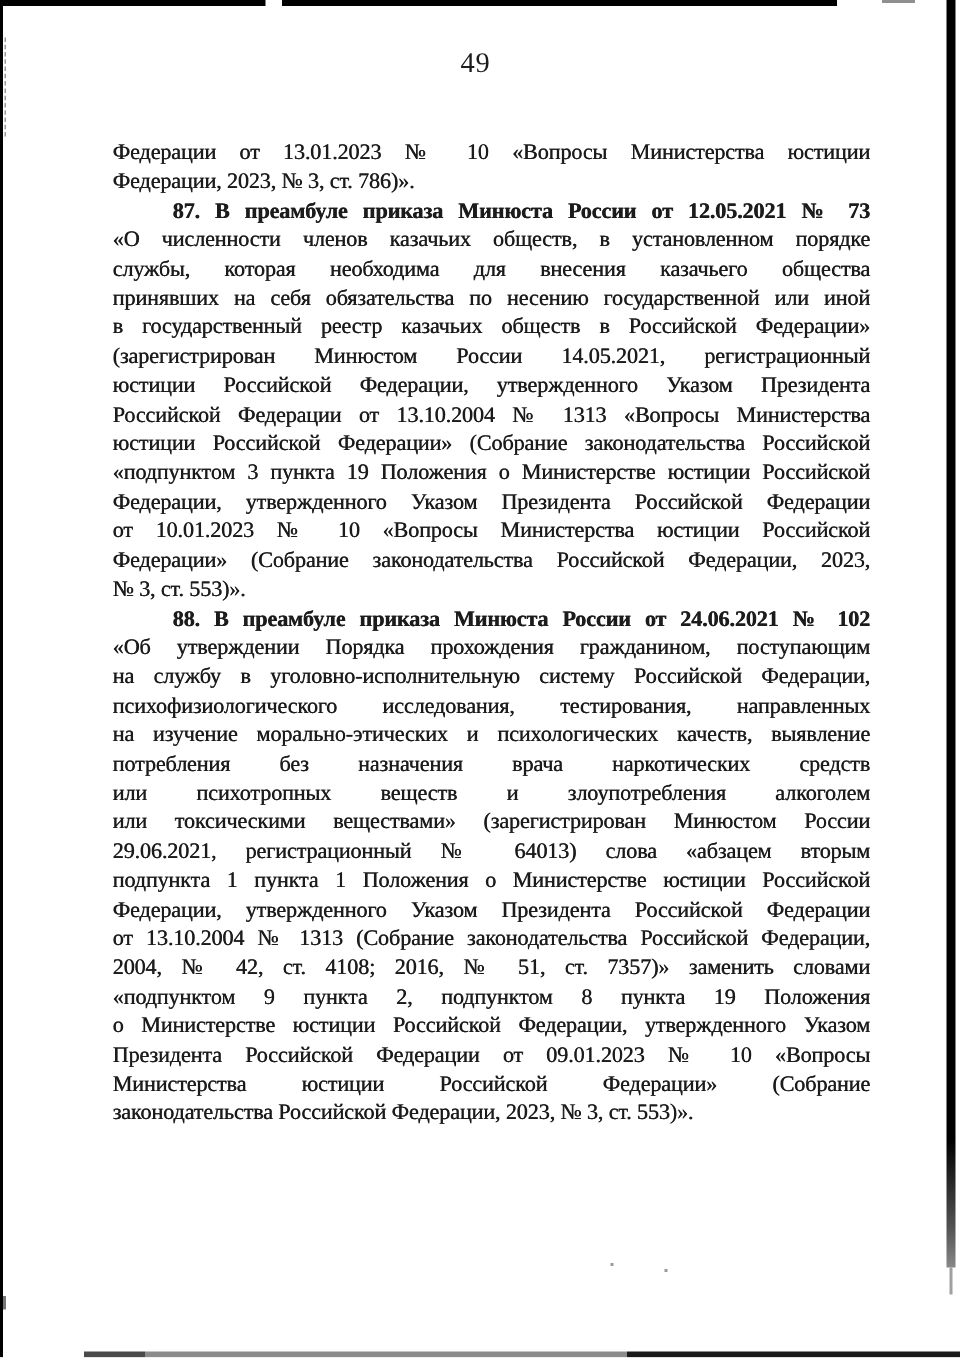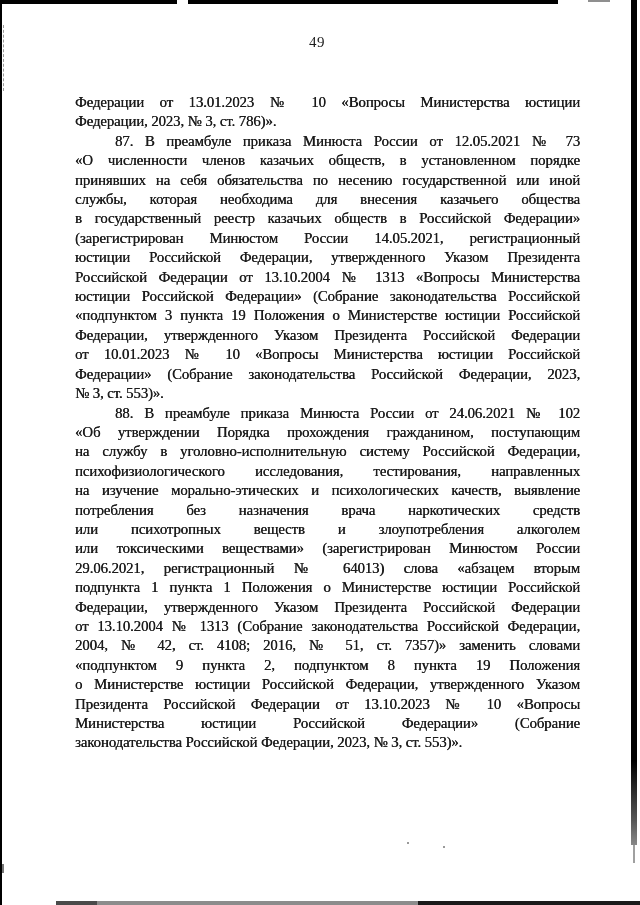--- a/index.html
+++ b/index.html
@@ -33,40 +33,40 @@
     position:absolute;bottom:0;left:56px;width:584px;height:4px;
     background:linear-gradient(90deg,#4a4a4a 0 7%,#8c8c8c 7% 62%,#1a1a1a 62% 100%);
   }
   .speck{position:absolute;width:2px;height:2px;background:#9a9a9a;}
   .speck.s1{left:407px;top:842px;}
   .speck.s2{left:443px;top:846px;}
   
   .page-number{
     position:absolute;top:33px;left:0;width:634px;
     text-align:center;
-    font-size:15px;line-height:19px;
+    font-size:19px;line-height:19px;
     letter-spacing:0.5px;
   }
   .doc-body{
     position:absolute;top:77px;left:75px;width:505px;
     font-size:14.8px;line-height:19.4px;
     letter-spacing:-0.1px;
     text-shadow:0.3px 0 0 currentColor;
     margin-top:16px;
   }
   .tl{
     text-align:justify;
     -moz-text-align-last:justify;
     text-align-last:justify;
   }
   .tl.last{
     -moz-text-align-last:left;
     text-align-last:left;
   }
-  .tl.ind{text-indent:40px;}
+  .tl.ind{text-indent:40px;font-weight:bold;}
 </style>
 </head>
 <body>
 
 <div class="page">
 
   <div class="edge-top"></div>
   <div class="edge-top-notch"></div>
   <div class="edge-top-dash"></div>
   <div class="edge-left"></div>
@@ -80,22 +80,22 @@
 
   <div class="page-number">49</div>
   <div class="doc-body">
       <div>
         <div class="tl">Федерации от 13.01.2023 № 10 «Вопросы Министерства юстиции</div>
         <div class="tl last">Федерации, 2023, № 3, ст. 786)».</div>
       </div>
       <div>
         <div class="tl ind">87. В преамбуле приказа Минюста России от 12.05.2021 № 73</div>
         <div class="tl">«О численности членов казачьих обществ, в установленном порядке</div>
+        <div class="tl">службы, которая необходима для внесения казачьего общества</div>
         <div class="tl">принявших на себя обязательства по несению государственной или иной</div>
-        <div class="tl">службы, которая необходима для внесения казачьего общества</div>
         <div class="tl">в государственный реестр казачьих обществ в Российской Федерации»</div>
         <div class="tl">(зарегистрирован Минюстом России 14.05.2021, регистрационный</div>
         <div class="tl">юстиции Российской Федерации, утвержденного Указом Президента</div>
         <div class="tl">Российской Федерации от 13.10.2004 № 1313 «Вопросы Министерства</div>
         <div class="tl">юстиции Российской Федерации» (Собрание законодательства Российской</div>
         <div class="tl">«подпунктом 3 пункта 19 Положения о Министерстве юстиции Российской</div>
         <div class="tl">Федерации, утвержденного Указом Президента Российской Федерации</div>
         <div class="tl">от 10.01.2023 № 10 «Вопросы Министерства юстиции Российской</div>
         <div class="tl">Федерации» (Собрание законодательства Российской Федерации, 2023,</div>
         <div class="tl last">№ 3, ст. 553)».</div>
@@ -109,18 +109,18 @@
         <div class="tl">потребления без назначения врача наркотических средств</div>
         <div class="tl">или психотропных веществ и злоупотребления алкоголем</div>
         <div class="tl">или токсическими веществами» (зарегистрирован Минюстом России</div>
         <div class="tl">29.06.2021, регистрационный № 64013) слова «абзацем вторым</div>
         <div class="tl">подпункта 1 пункта 1 Положения о Министерстве юстиции Российской</div>
         <div class="tl">Федерации, утвержденного Указом Президента Российской Федерации</div>
         <div class="tl">от 13.10.2004 № 1313 (Собрание законодательства Российской Федерации,</div>
         <div class="tl">2004, № 42, ст. 4108; 2016, № 51, ст. 7357)» заменить словами</div>
         <div class="tl">«подпунктом 9 пункта 2, подпунктом 8 пункта 19 Положения</div>
         <div class="tl">о Министерстве юстиции Российской Федерации, утвержденного Указом</div>
-        <div class="tl">Президента Российской Федерации от 13.10.2023 № 10 «Вопросы</div>
+        <div class="tl">Президента Российской Федерации от 09.01.2023 № 10 «Вопросы</div>
         <div class="tl">Министерства юстиции Российской Федерации» (Собрание</div>
         <div class="tl last">законодательства Российской Федерации, 2023, № 3, ст. 553)».</div>
       </div>
     </div>
 </div>
 
 </body></html>

